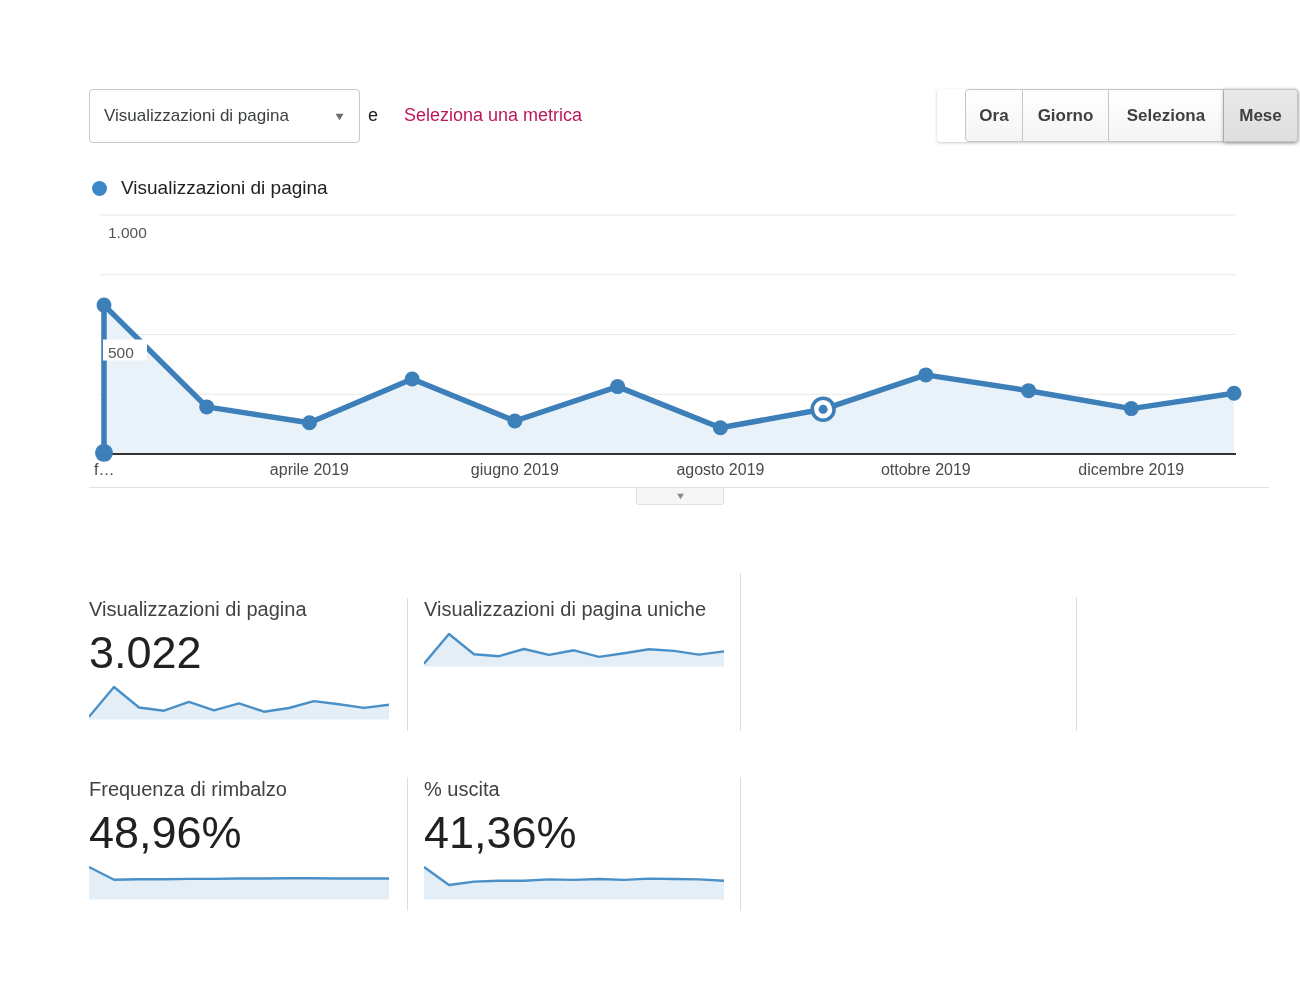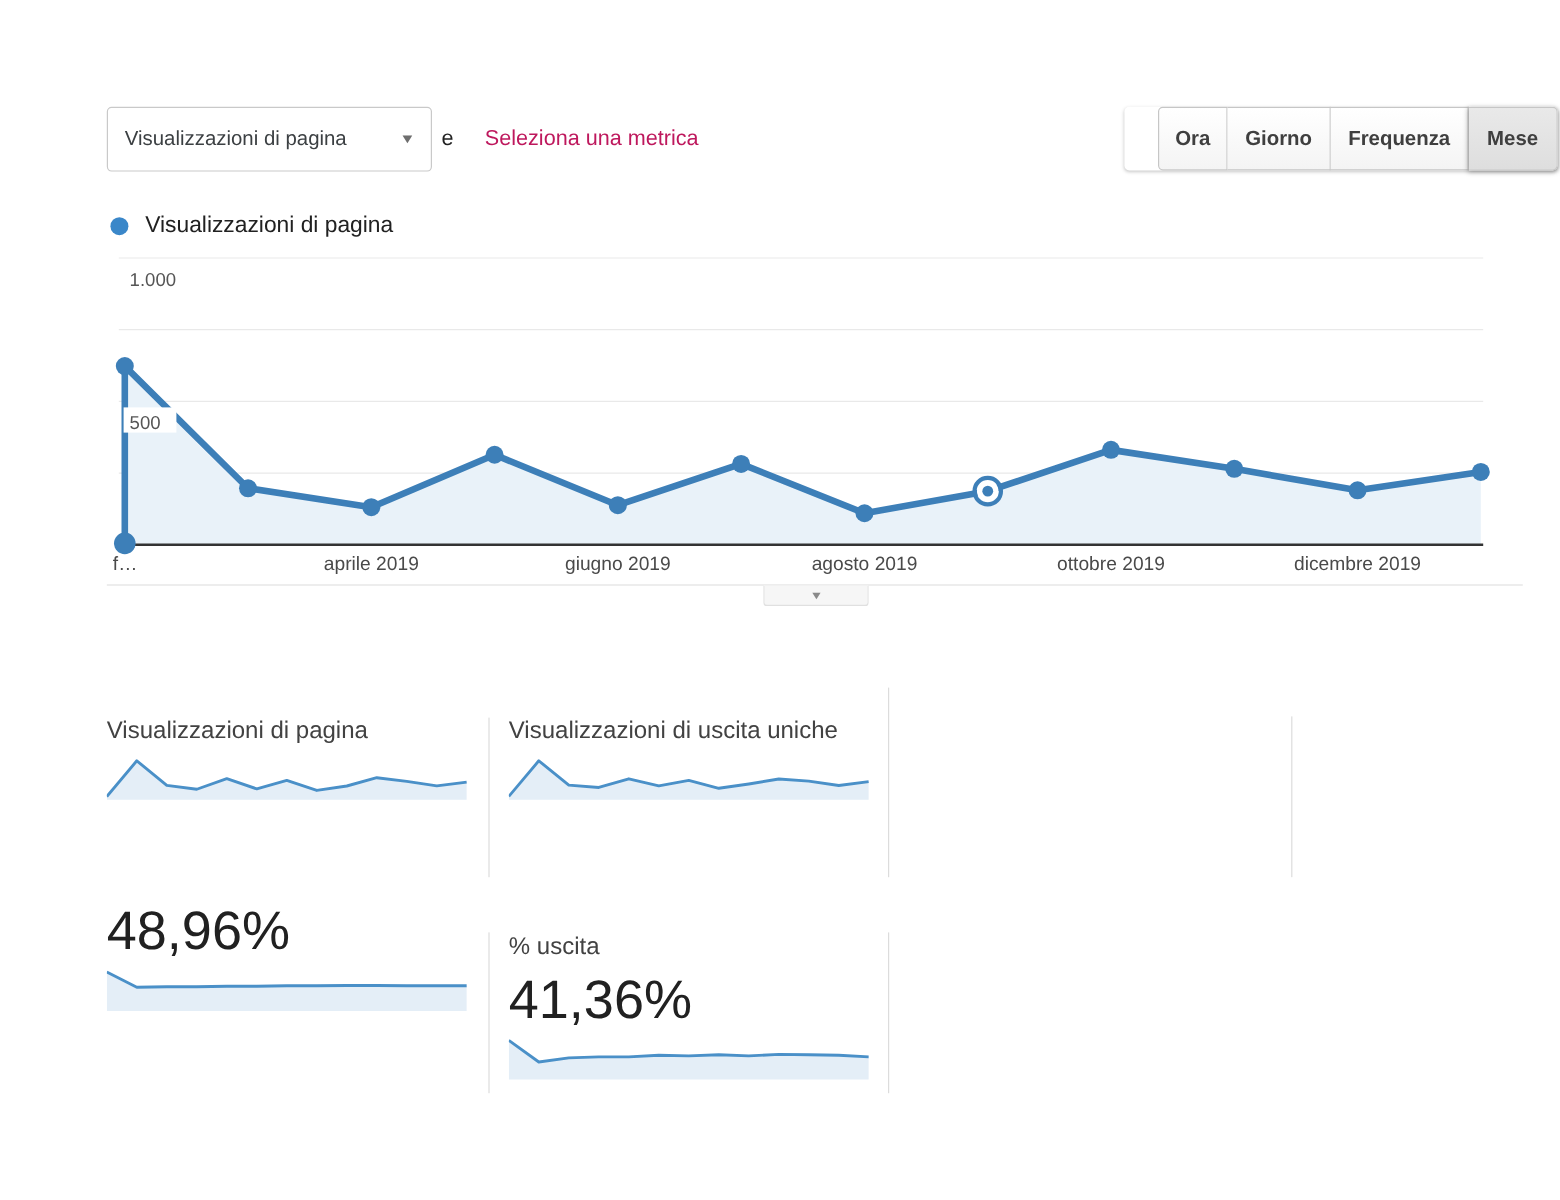--- a/index.html
+++ b/index.html
@@ -57,21 +57,21 @@
   <div class="dropdown">
     <span class="dd-label">Visualizzazioni di pagina</span>
     <span class="caret">▼</span>
   </div>
   <span class="conj">e</span>
   <a class="metric-link">Seleziona una metrica</a>
 
   <div class="btn-group">
     <div class="gbtn w1">Ora</div>
     <div class="gbtn w2">Giorno</div>
-    <div class="gbtn w3">Frequenza</div>
+    <div class="gbtn w3">Seleziona</div>
     <div class="gbtn w4 selected">Mese</div>
   </div>
 
   <div class="legend">
     <span class="legend-dot"></span>
     <span class="legend-label">Visualizzazioni di pagina</span>
   </div>
 
   <svg id="main-chart" viewBox="0 0 1300 520">
       <line x1="75" y1="394.25" x2="1212" y2="394.25" stroke="#e9e9e9" stroke-width="1"></line>
@@ -107,34 +107,36 @@
       <text x="1107.2830000000001" y="475" font-size="16" fill="#4a4a4a" text-anchor="middle">dicembre 2019</text>
     </svg>
 
   <div class="chart-bottom-divider"></div>
   <div class="collapse-tab">
     <span>▼</span>
   </div>
 
   <div class="card" style="left:65px;top:565px">
     <div class="card-title">Visualizzazioni di pagina</div>
+    <div class="card-value">3.022</div>
     <svg class="spark" viewBox="0 0 300 36" preserveAspectRatio="none">
         <path d="M0.0,32.8 L25.0,3.0 L50.0,23.5 L75.0,26.7 L100.0,17.9 L125.0,26.4 L150.0,19.4 L175.0,27.7 L200.0,24.0 L225.0,17.1 L250.0,20.2 L275.0,23.9 L300.0,20.8 L300,35.5 L0,35.5 Z" fill="#e4eef7" stroke="none"></path>
         <path d="M0.0,32.8 L25.0,3.0 L50.0,23.5 L75.0,26.7 L100.0,17.9 L125.0,26.4 L150.0,19.4 L175.0,27.7 L200.0,24.0 L225.0,17.1 L250.0,20.2 L275.0,23.9 L300.0,20.8" fill="none" stroke="#4a90c8" stroke-width="2.4" stroke-linejoin="round"></path>
       </svg>
   </div>
   <div class="card" style="left:400px;top:565px">
-    <div class="card-title">Visualizzazioni di uscita uniche</div>
+    <div class="card-title">Visualizzazioni di pagina uniche</div>
     <svg class="spark" viewBox="0 0 300 36" preserveAspectRatio="none">
         <path d="M0.0,32.7 L25.0,3.0 L50.0,23.3 L75.0,25.2 L100.0,18.0 L125.0,23.9 L150.0,19.3 L175.0,25.9 L200.0,22.3 L225.0,18.2 L250.0,19.9 L275.0,23.6 L300.0,20.4 L300,35.5 L0,35.5 Z" fill="#e4eef7" stroke="none"></path>
         <path d="M0.0,32.7 L25.0,3.0 L50.0,23.3 L75.0,25.2 L100.0,18.0 L125.0,23.9 L150.0,19.3 L175.0,25.9 L200.0,22.3 L225.0,18.2 L250.0,19.9 L275.0,23.6 L300.0,20.4" fill="none" stroke="#4a90c8" stroke-width="2.4" stroke-linejoin="round"></path>
       </svg>
   </div>
 
   <div class="card" style="left:65px;top:745px">
+    <div class="card-title">Frequenza di rimbalzo</div>
     <div class="card-value">48,96%</div>
     <svg class="spark" viewBox="0 0 300 36" preserveAspectRatio="none">
         <path d="M0.0,3.0 L25.0,15.7 L50.0,15.3 L75.0,15.3 L100.0,14.9 L125.0,14.9 L150.0,14.5 L175.0,14.5 L200.0,14.2 L225.0,14.2 L250.0,14.5 L275.0,14.5 L300.0,14.5 L300,35.5 L0,35.5 Z" fill="#e4eef7" stroke="none"></path>
         <path d="M0.0,3.0 L25.0,15.7 L50.0,15.3 L75.0,15.3 L100.0,14.9 L125.0,14.9 L150.0,14.5 L175.0,14.5 L200.0,14.2 L225.0,14.2 L250.0,14.5 L275.0,14.5 L300.0,14.5" fill="none" stroke="#4a90c8" stroke-width="2.4" stroke-linejoin="round"></path>
       </svg>
   </div>
   <div class="card" style="left:400px;top:745px">
     <div class="card-title">% uscita</div>
     <div class="card-value">41,36%</div>
     <svg class="spark" viewBox="0 0 300 36" preserveAspectRatio="none">

